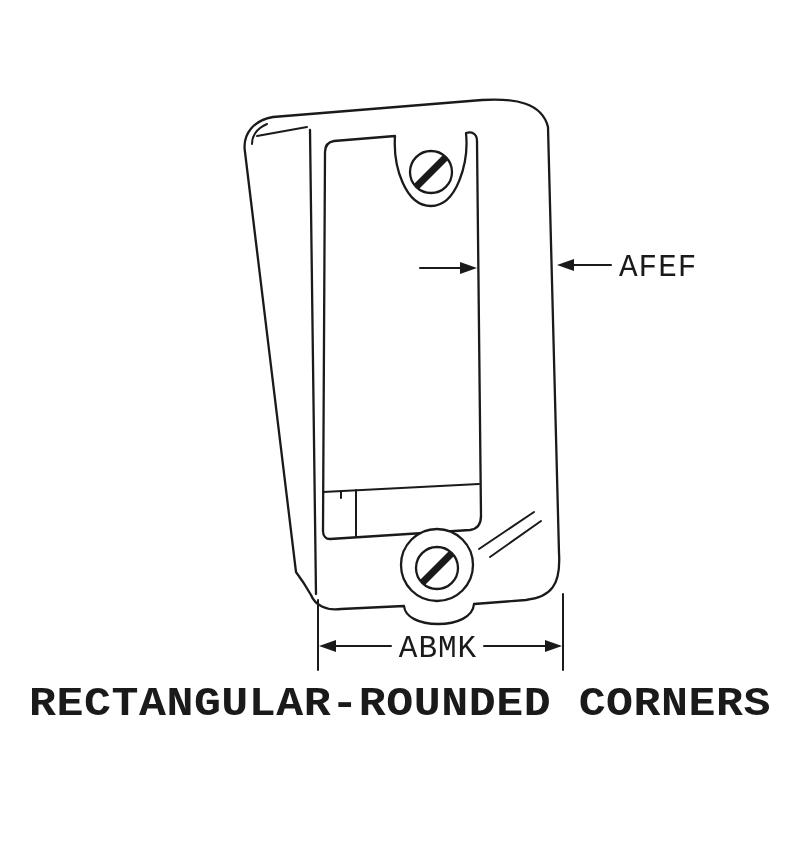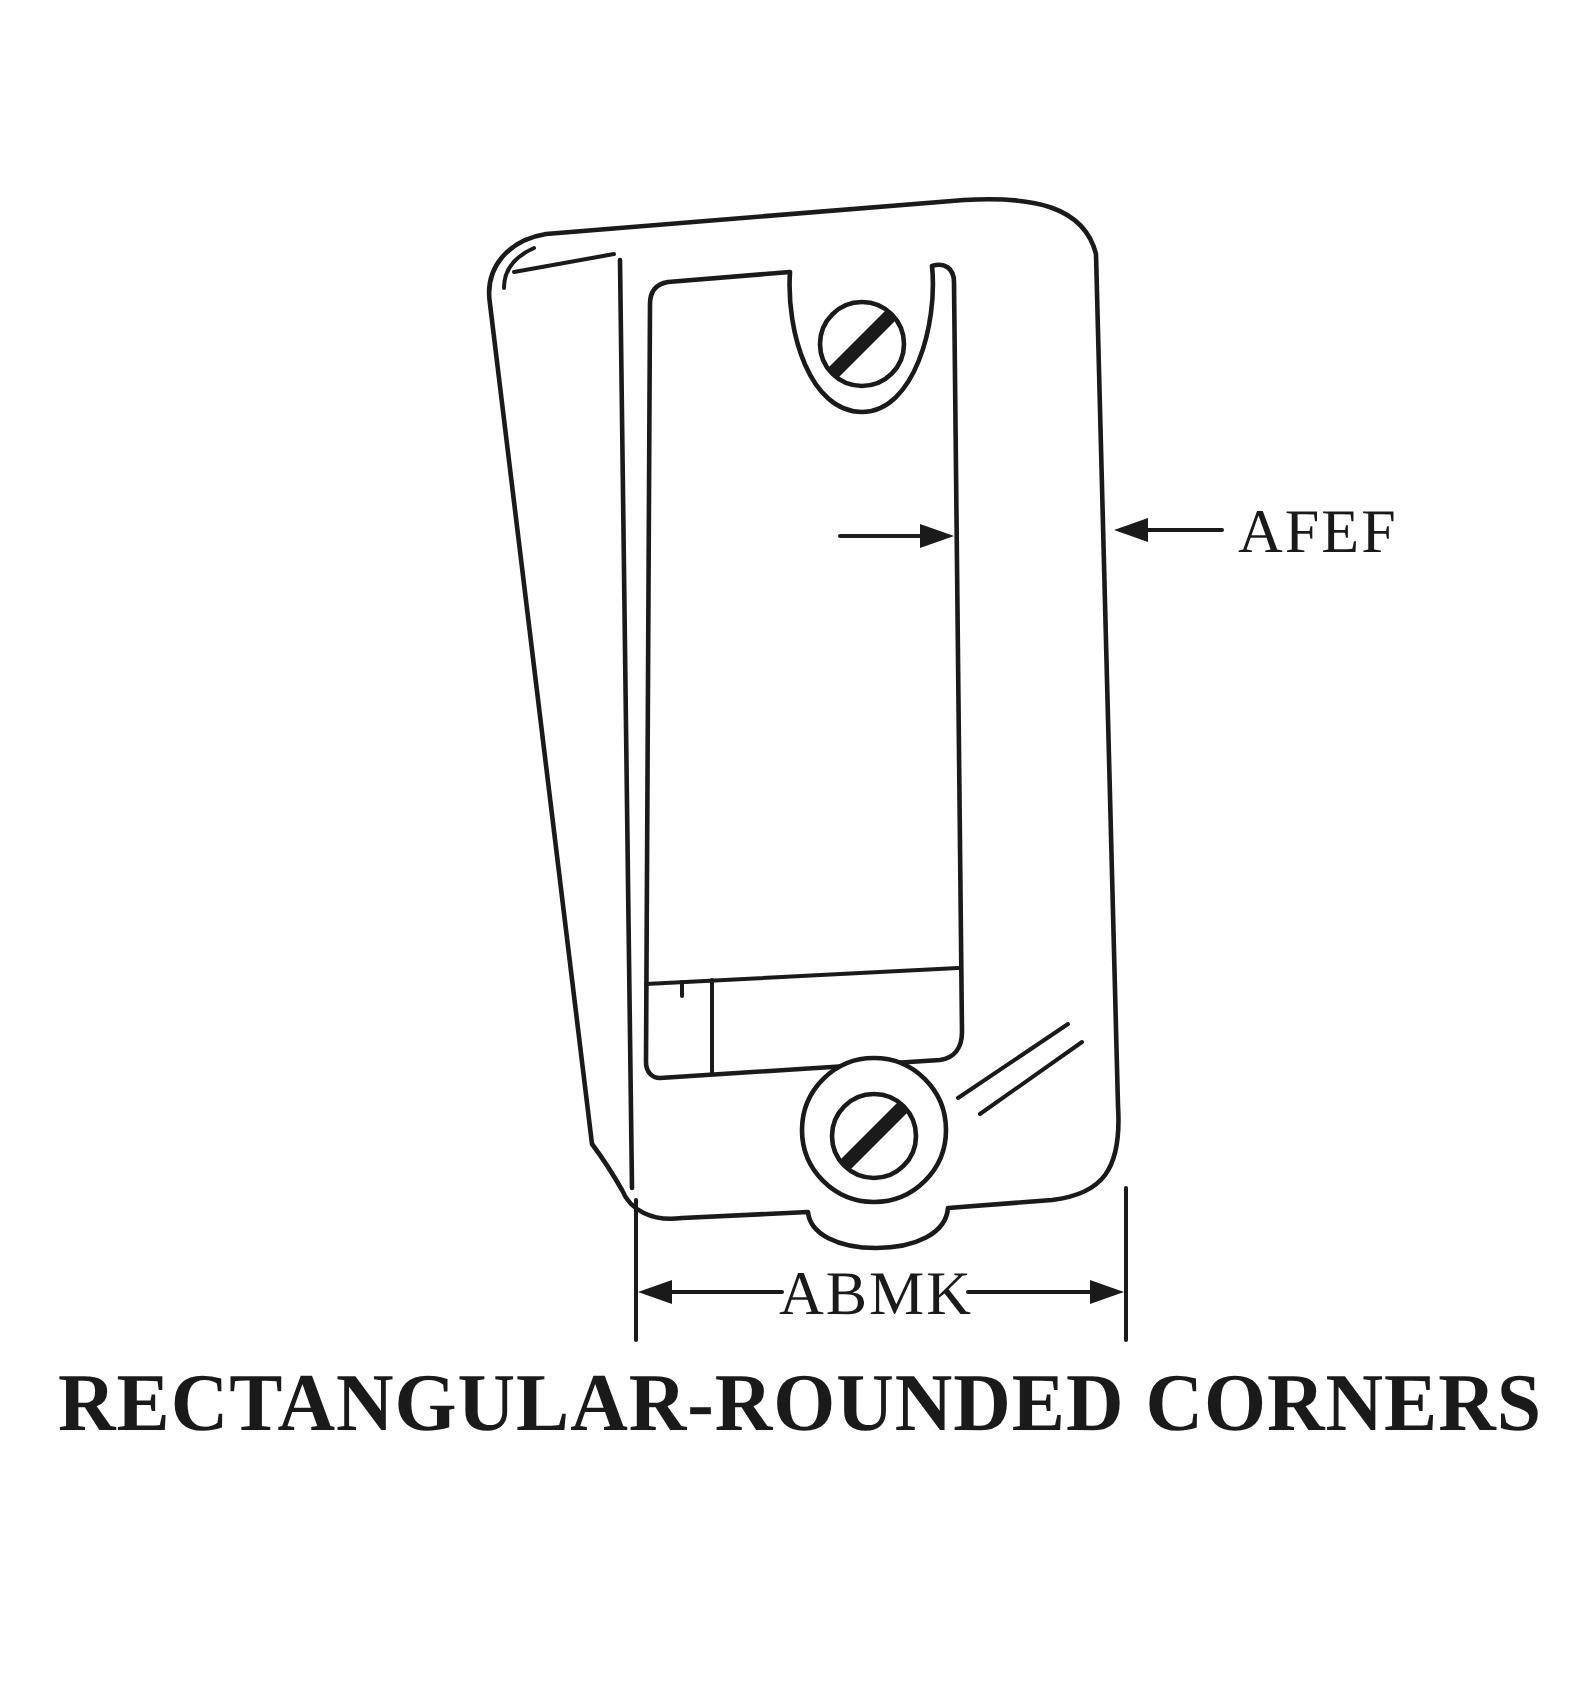--- a/index.html
+++ b/index.html
@@ -1,21 +1,21 @@
 <!DOCTYPE html>
 <html style="--line: #1a1a1a; --background: #ffffff;"><head>
 <meta charset="utf-8">
 <style>
   html, body { margin: 0; padding: 0; background: #fff; }
   .page {
     position: relative;
     width: 797px;
     height: 841px;
     background: var(--background, #ffffff);
-    font-family: Liberation Serif, serif;
+    font-family: Liberation Mono, monospace;
     overflow: hidden;
   }
   svg { display: block; }
   .stroke {
     fill: none;
     stroke: var(--line, #1a1a1a);
     stroke-width: 2.3;
     stroke-linecap: round;
     stroke-linejoin: round;
   }

